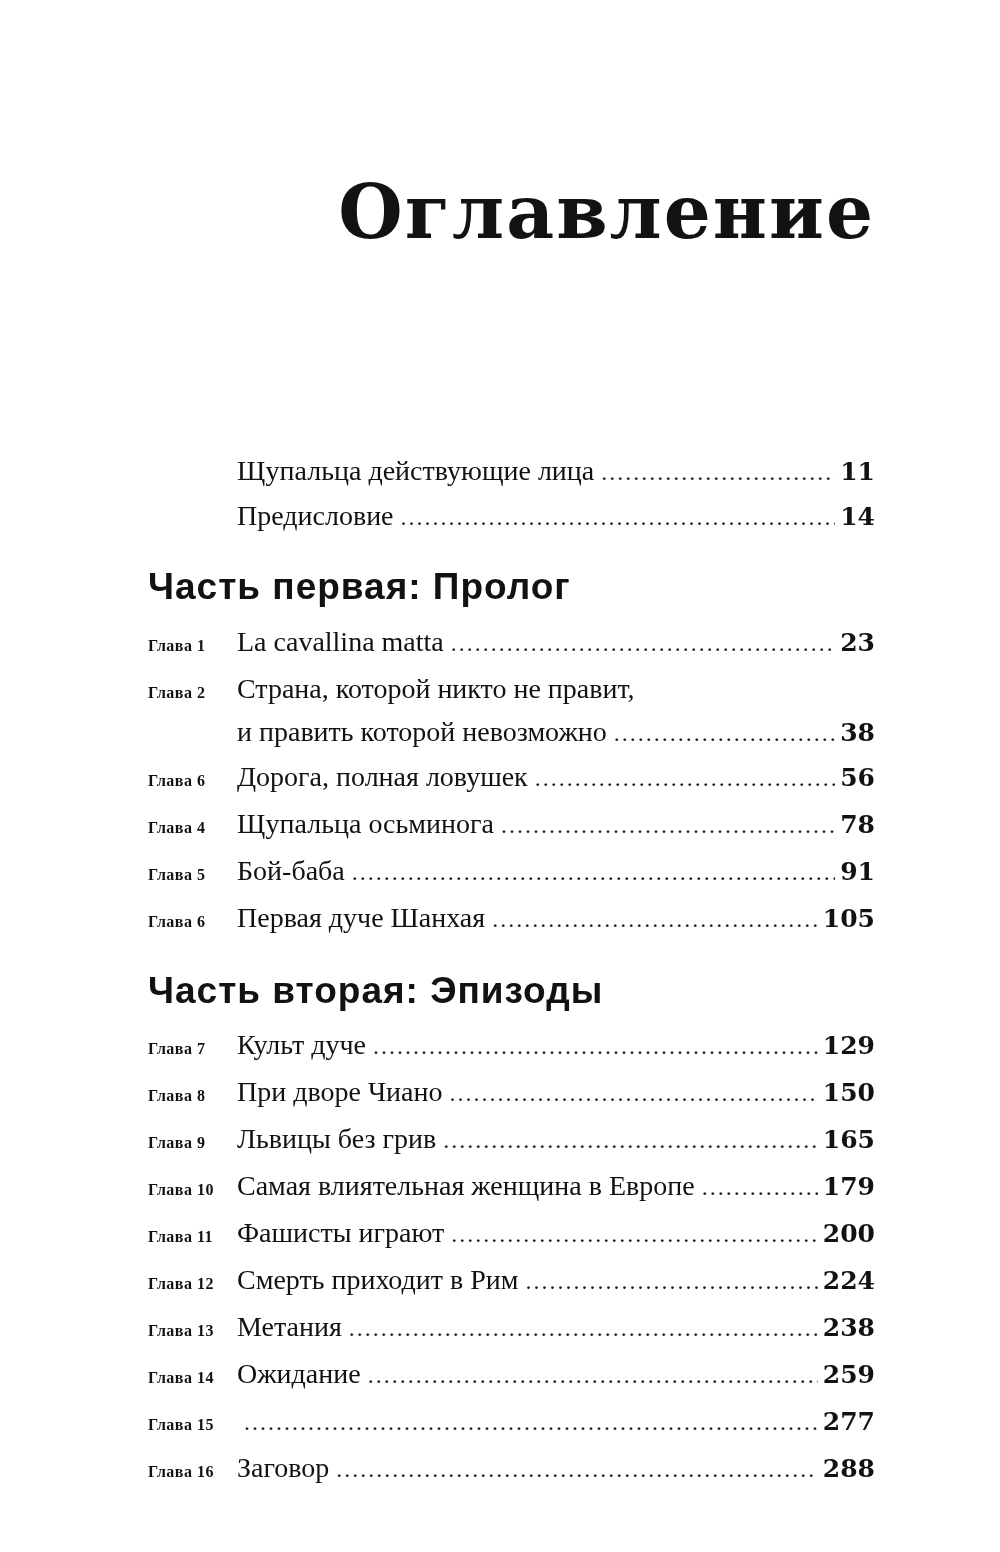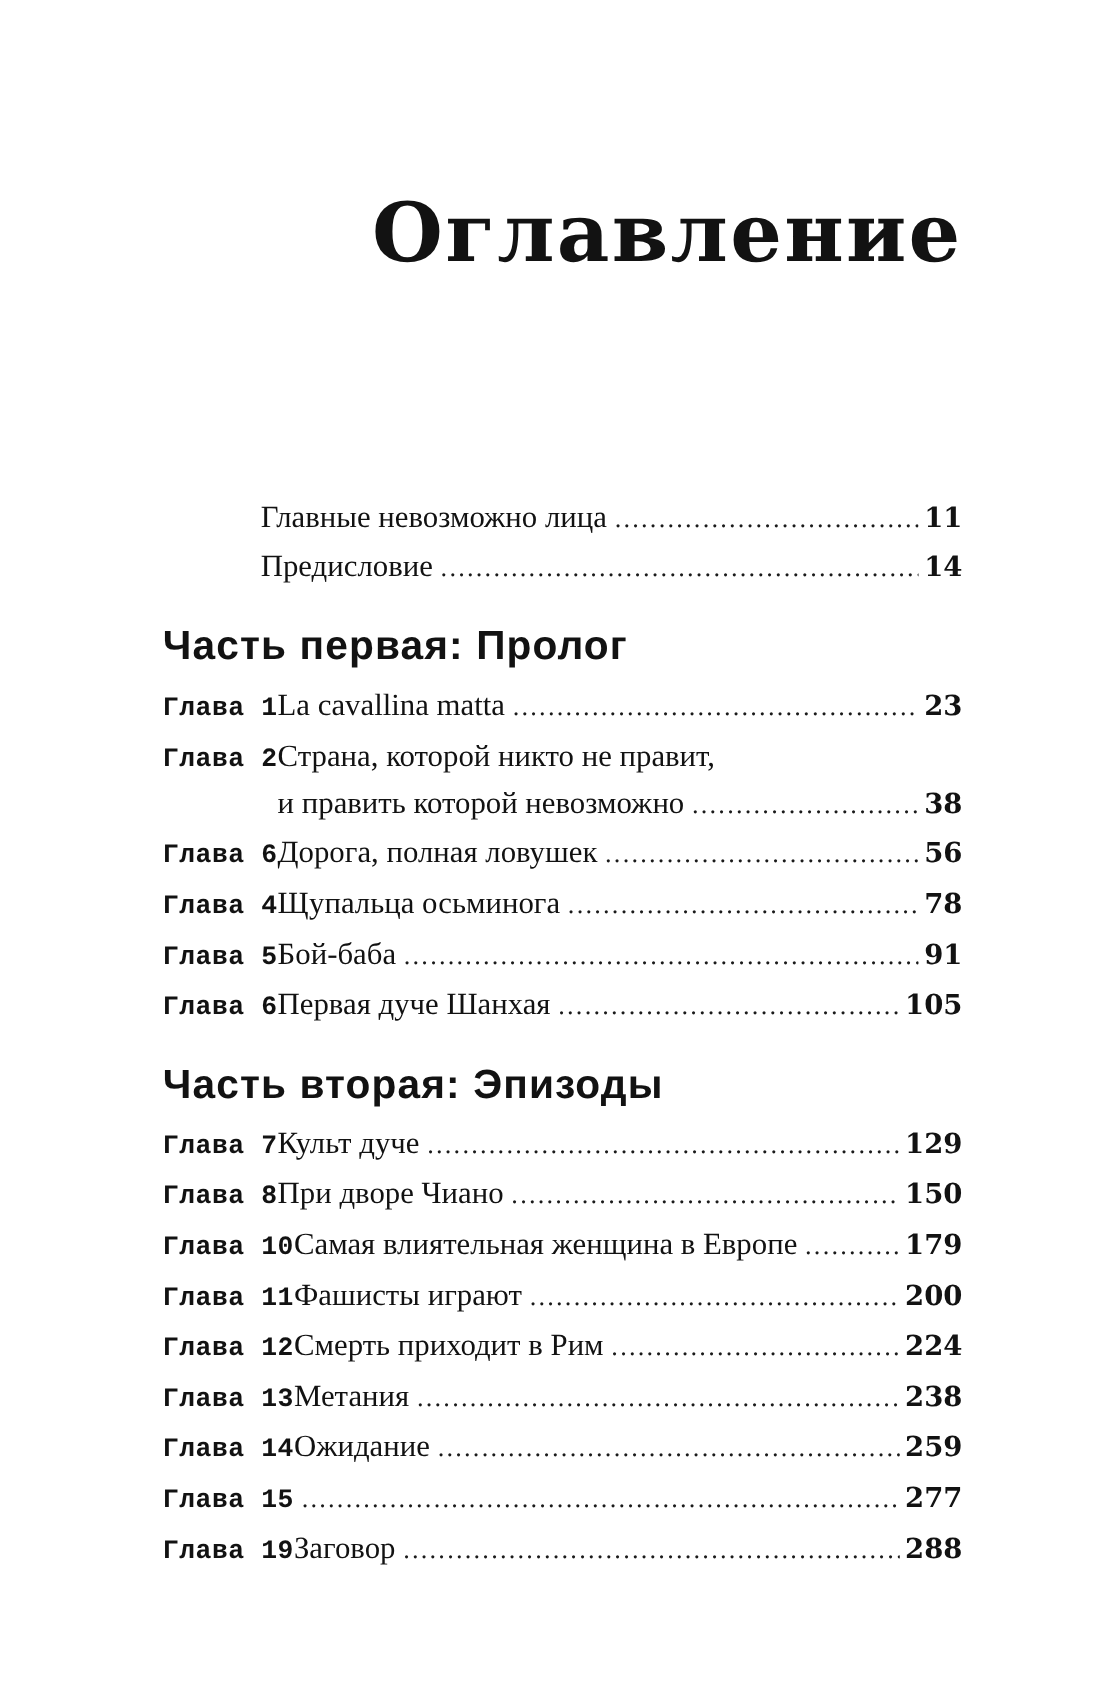--- a/index.html
+++ b/index.html
@@ -36,23 +36,23 @@
     display: flex;
     align-items: baseline;
     font-size: 28px;
     line-height: 43px;
   }
   .front-row {
     padding-left: 89px;
   }
   .chapter-label {
     flex: 0 0 89px;
-    font-family: Liberation Mono, monospace;
-    font-weight: 700;
-    font-size: 24px;
+    font-family: Liberation Serif, serif;
+    font-weight: 700;
+    font-size: 16px;
     letter-spacing: 0.5px;
     white-space: nowrap;
   }
   .chapter-title {
     white-space: nowrap;
   }
   .dots {
     flex: 1 1 auto;
     overflow: hidden;
     white-space: nowrap;
@@ -91,21 +91,21 @@
 </style>
 </head>
 <body>
 
 <div class="content">
 
   <h1 class="book-title">Оглавление</h1>
 
   <div class="front-block">
     <div class="row front-row">
-      <span class="chapter-title">Главные невозможно лица</span>
+      <span class="chapter-title">Щупальца действующие лица</span>
       <span class="dots"></span>
       <span class="page-num">11</span>
     </div>
     <div class="row front-row">
       <span class="chapter-title">Предисловие</span>
       <span class="dots"></span>
       <span class="page-num">14</span>
     </div>
   </div>
 
@@ -167,20 +167,26 @@
     <span class="page-num">129</span>
   </div>
 
   <div class="row">
     <span class="chapter-label">Глава 8</span>
     <span class="chapter-title">При дворе Чиано</span>
     <span class="dots"></span>
     <span class="page-num">150</span>
   </div>
 
+  <div class="row">
+    <span class="chapter-label">Глава 9</span>
+    <span class="chapter-title">Львицы без грив</span>
+    <span class="dots"></span>
+    <span class="page-num">165</span>
+  </div>
 
   <div class="row">
     <span class="chapter-label">Глава 10</span>
     <span class="chapter-title">Самая влиятельная женщина в Европе</span>
     <span class="dots"></span>
     <span class="page-num">179</span>
   </div>
 
   <div class="row">
     <span class="chapter-label">Глава 11</span>
@@ -210,19 +216,19 @@
     <span class="page-num">259</span>
   </div>
 
   <div class="row">
     <span class="chapter-label">Глава 15</span>
     <span class="dots"></span>
     <span class="page-num">277</span>
   </div>
 
   <div class="row">
-    <span class="chapter-label">Глава 19</span>
+    <span class="chapter-label">Глава 16</span>
     <span class="chapter-title">Заговор</span>
     <span class="dots"></span>
     <span class="page-num">288</span>
   </div>
 
 </div>
 
 </body></html>

